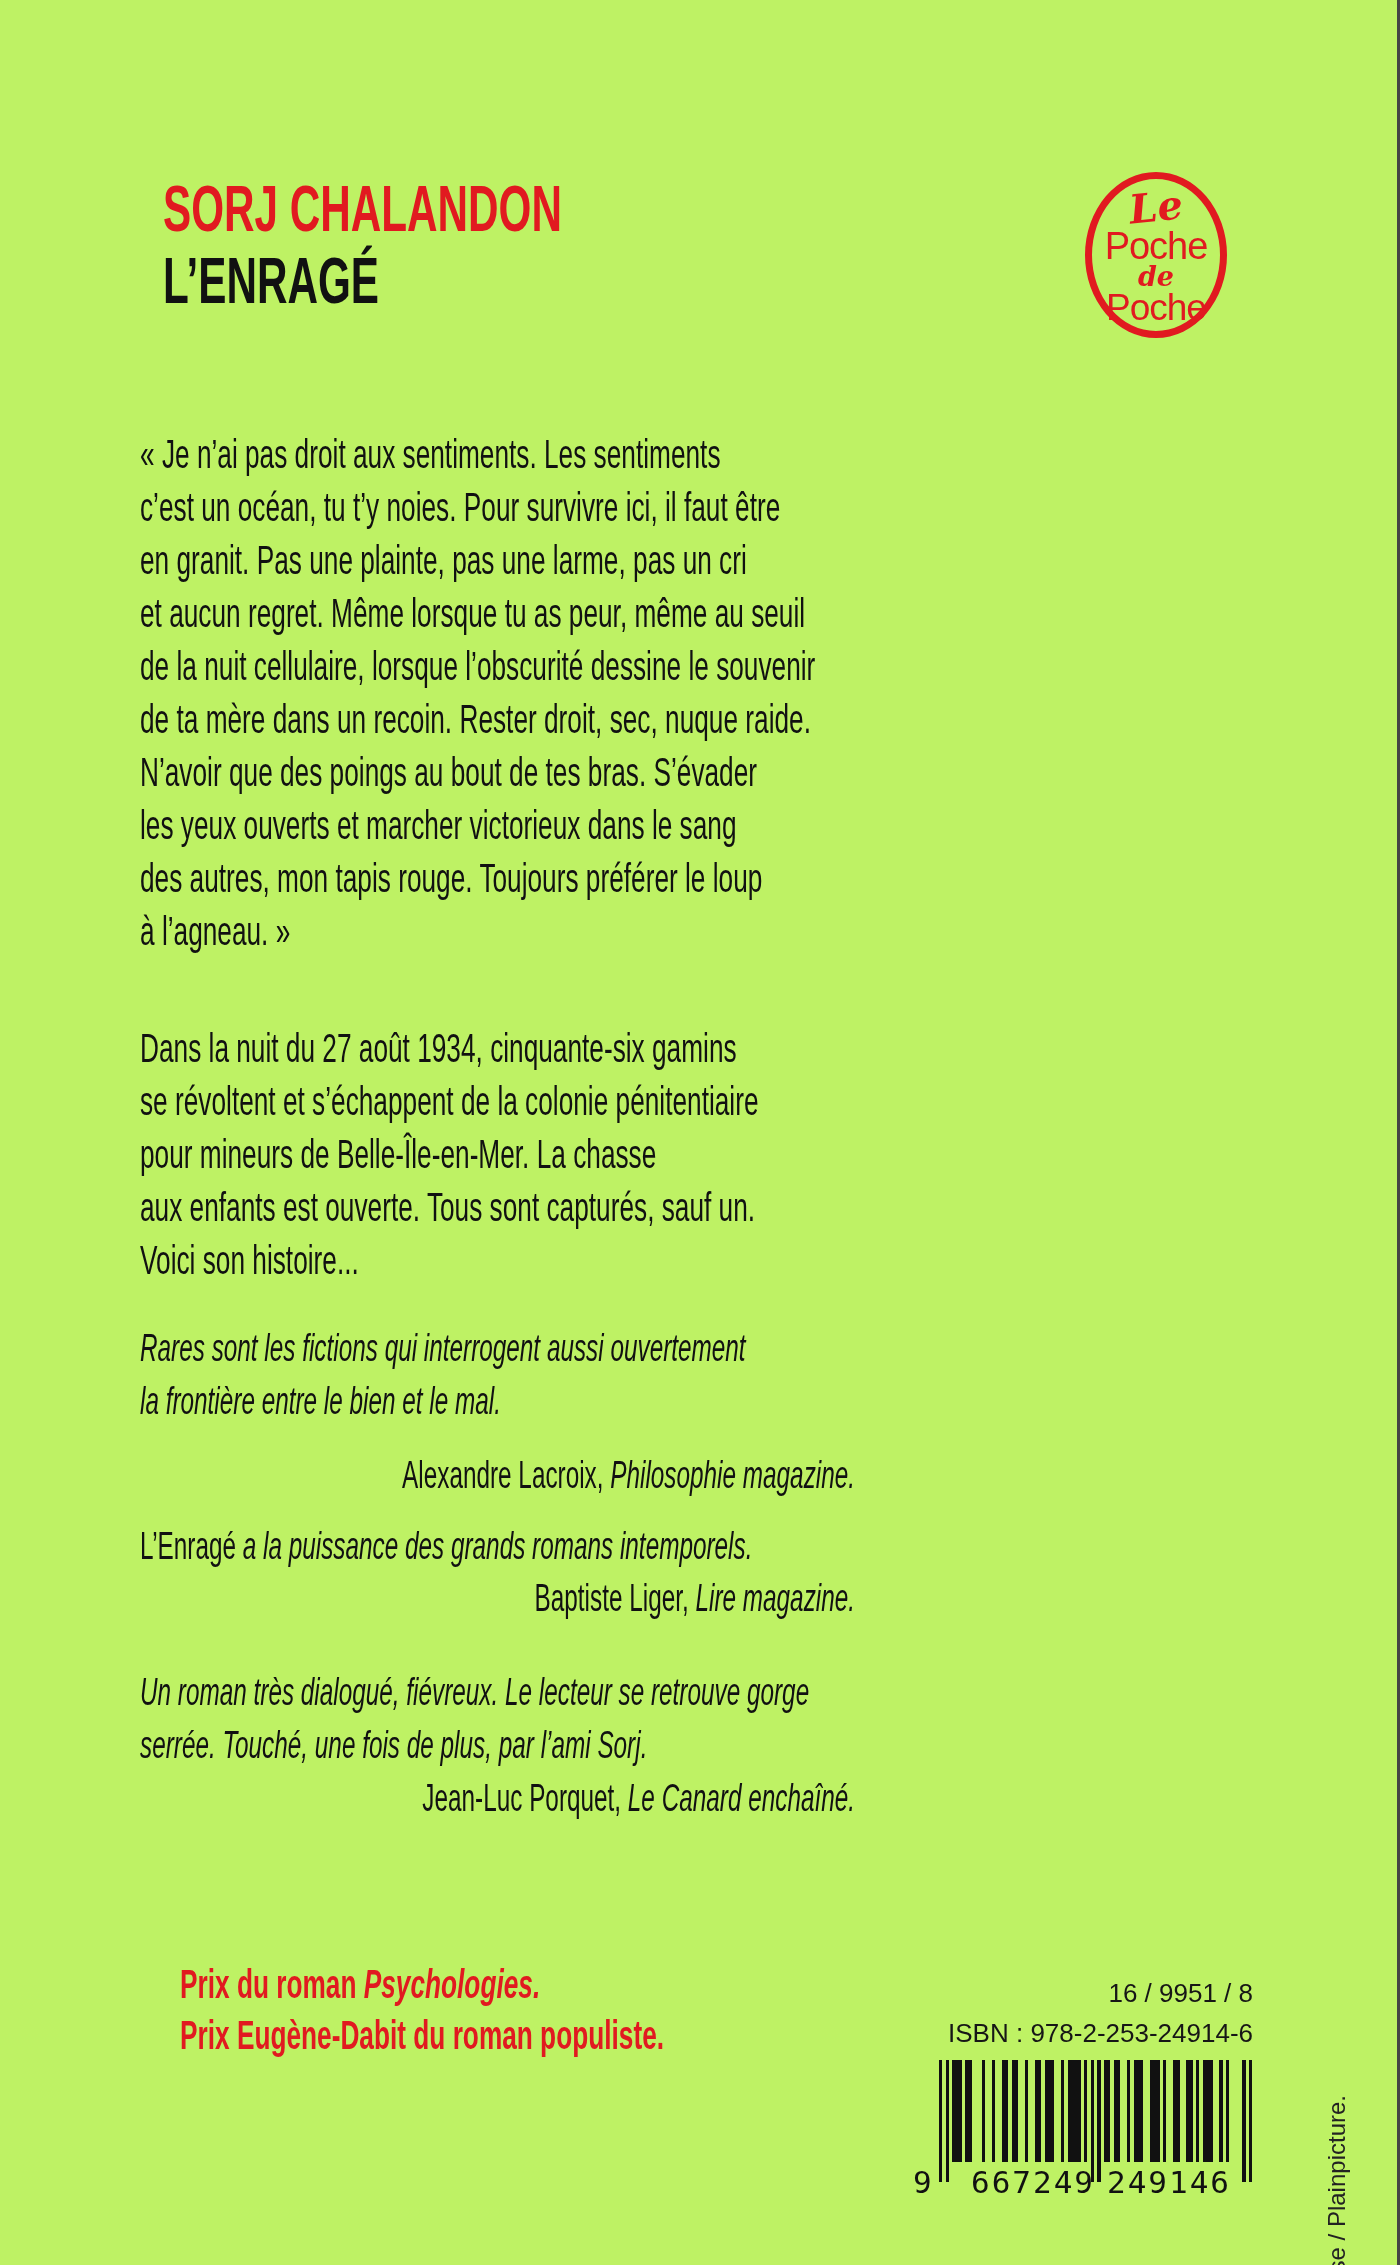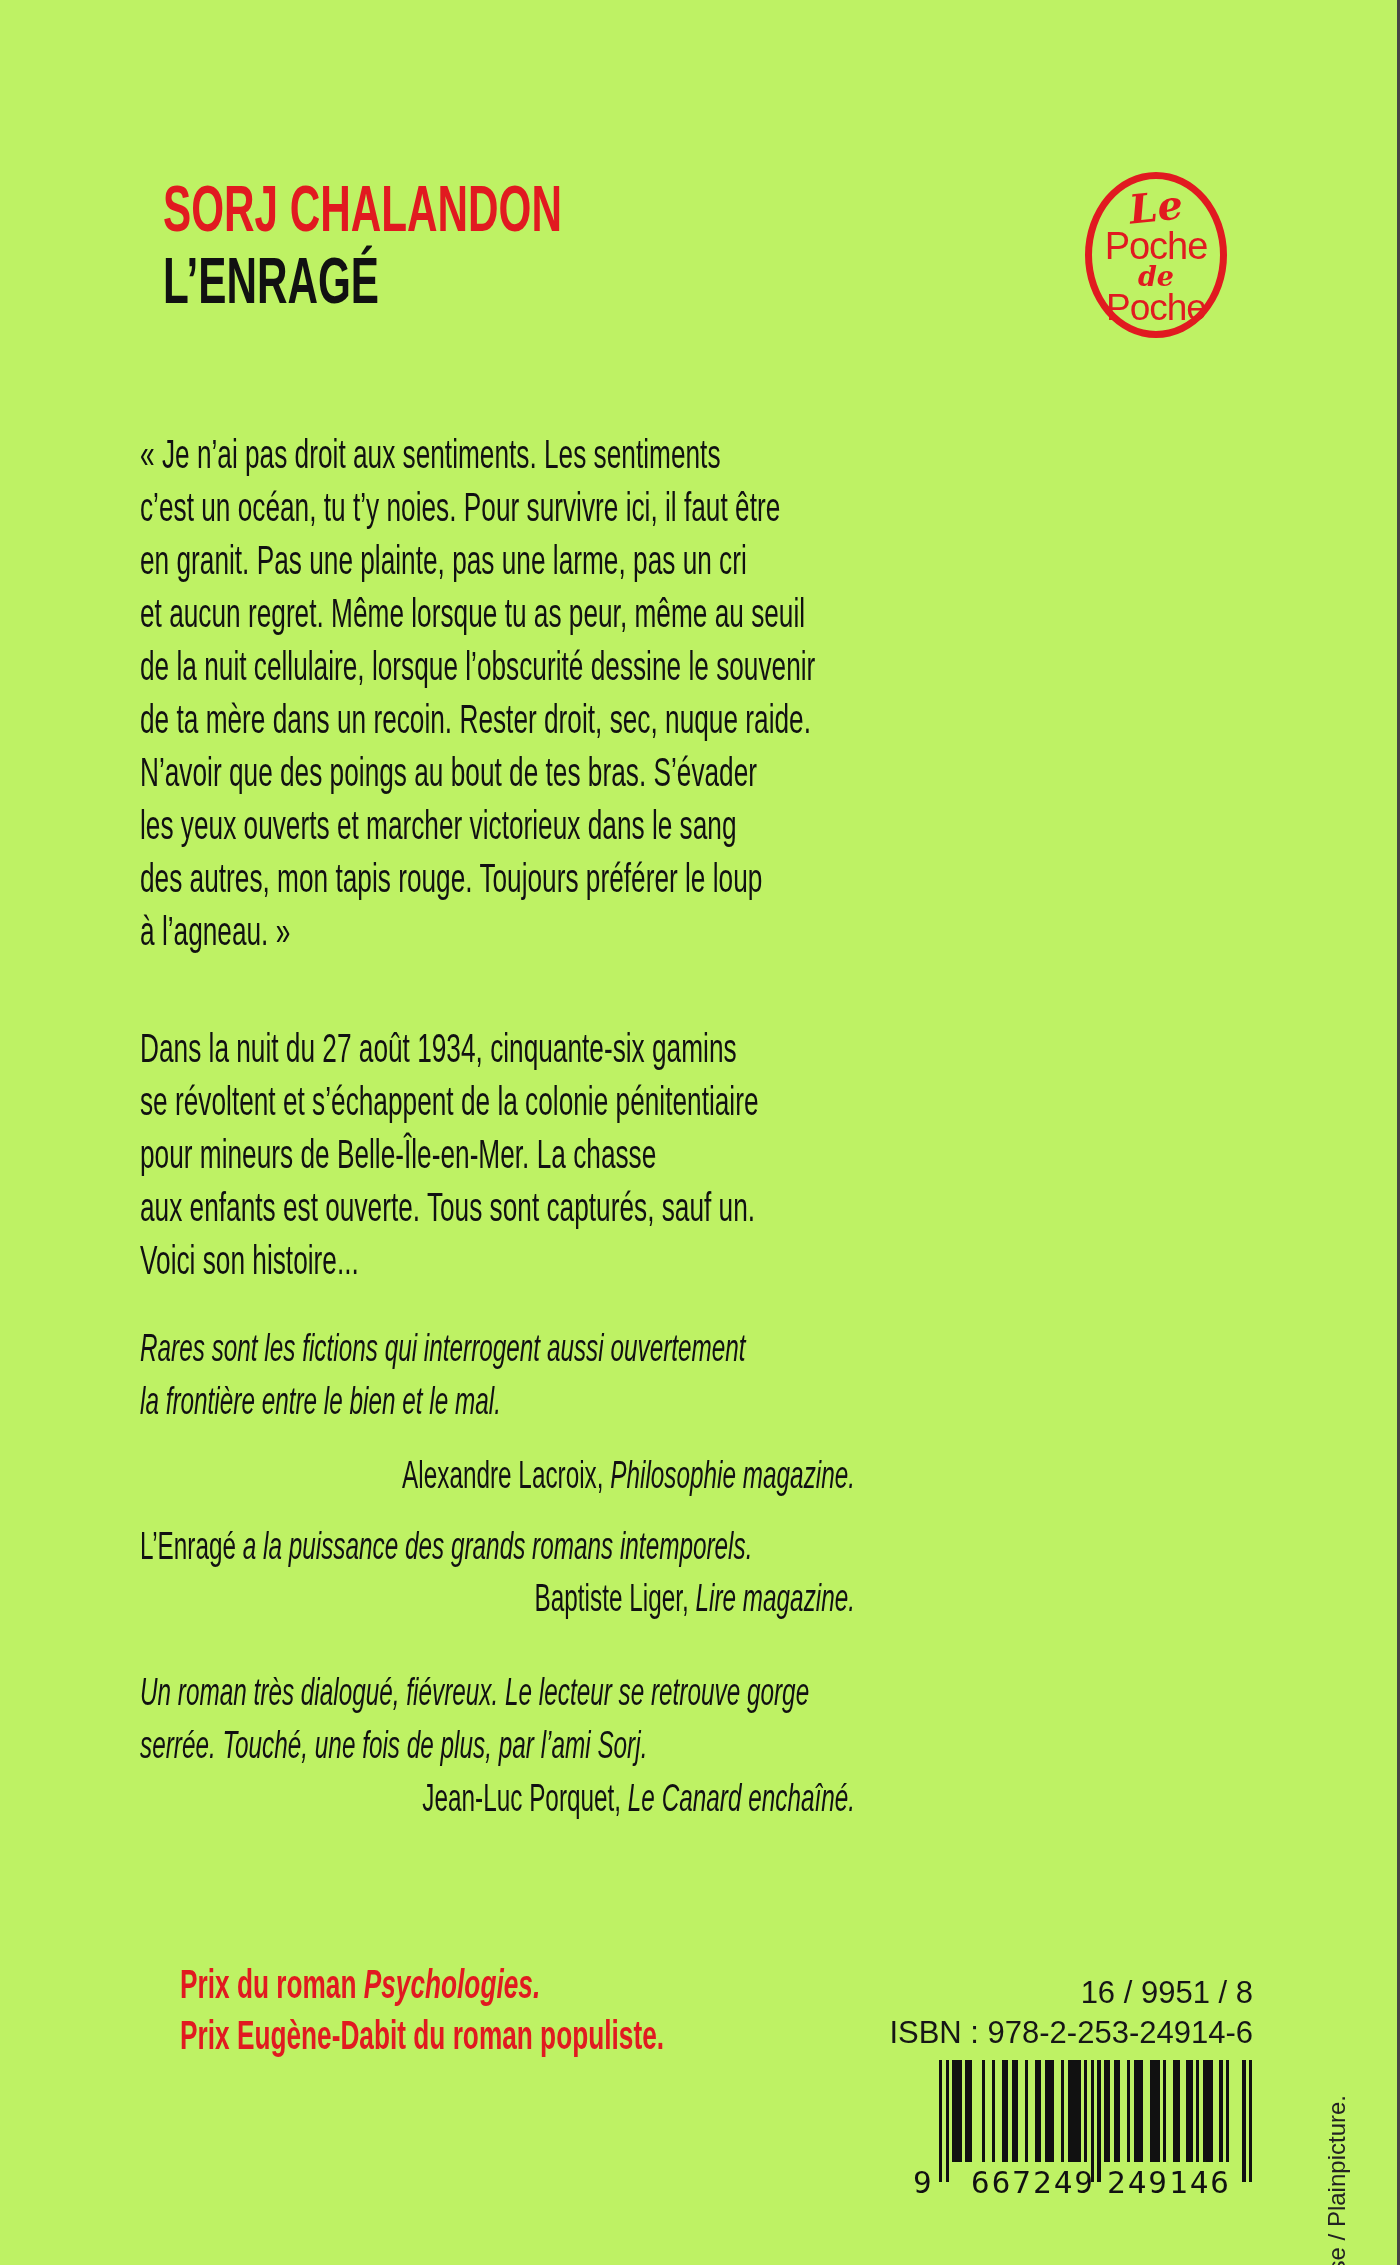--- a/index.html
+++ b/index.html
@@ -46,21 +46,21 @@
   .review .line{font-size:38px;}
   .italic{font-style:italic;}
   .attr{width:715px;text-align:right;}
   .attr .line{transform-origin:100% 50%;}
   .prizes .line{
     font-weight:bold;color:#e11a20;font-size:41px;line-height:51px;height:51px;
   }
   
   .run-code,.isbn{
     position:absolute;right:147px;text-align:right;
-    font-size:31px;line-height:34px;white-space:nowrap;color:#161616;
+    font-size:26px;line-height:34px;white-space:nowrap;color:#161616;
   }
   .run-code{top:1976px;}
   .isbn{top:2016px;}
   .barcode{position:absolute;right:147px;top:2060px;width:314px;height:160px;}
   .bars{display:flex;align-items:flex-start;width:314px;}
   .module{flex:0 0 auto;width:3.3px;height:102px;}
   .module.bar{background:#111;}
   .module.guard{height:122px;}
   .bc-digits{position:absolute;top:102px;left:0;width:100%;height:42px;
     font-family:"DejaVu Sans Mono", monospace;font-size:31px;color:#111;}

